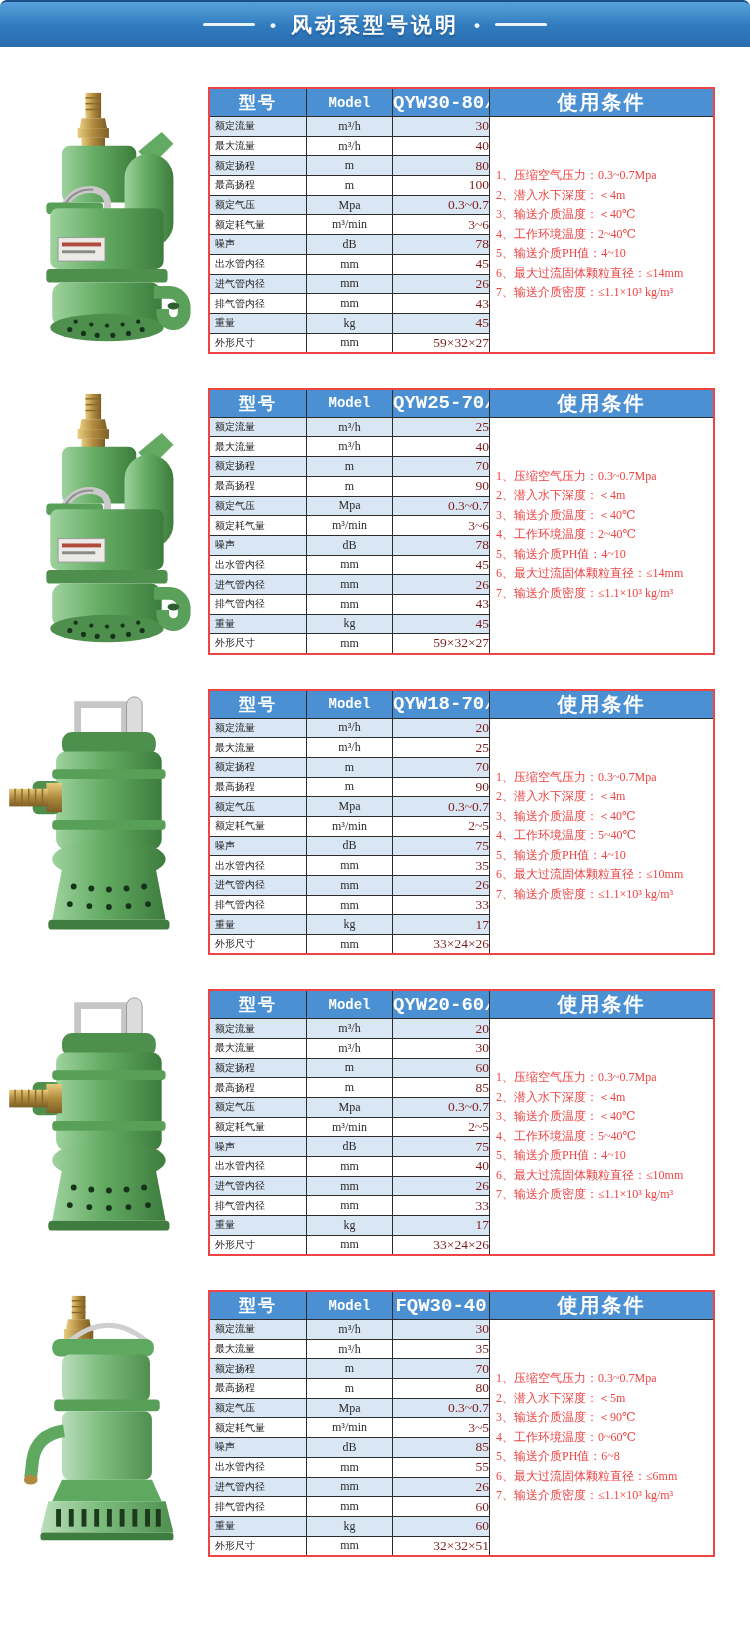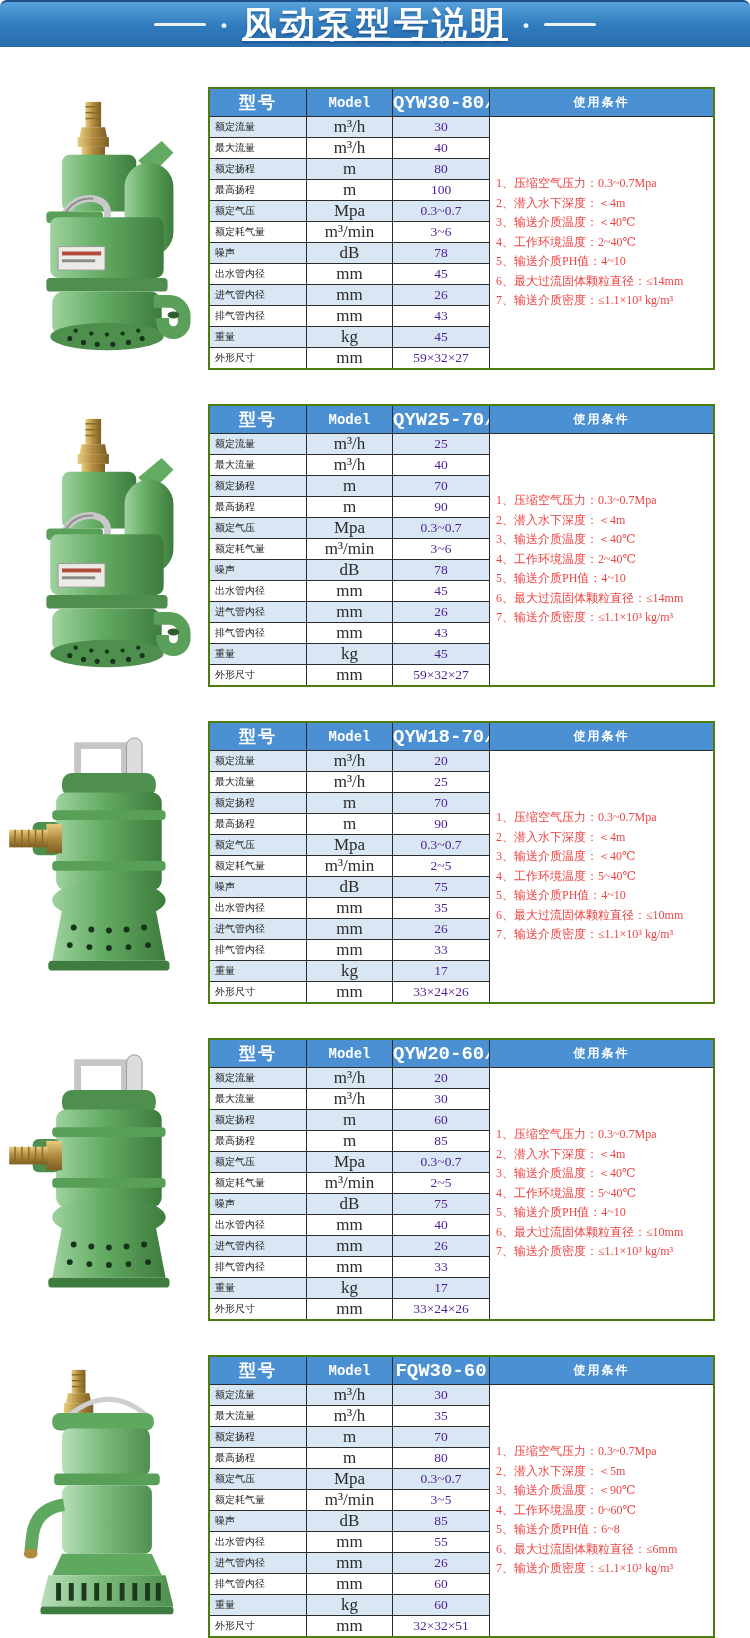--- a/index.html
+++ b/index.html
@@ -20,26 +20,25 @@
     align-items:center;
     justify-content:center;
     gap:13px;
     box-sizing:border-box;
   }
   .decor-line{width:52px;height:3px;background:#e8f3fd;border-radius:2px;}
   .banner .dot{color:#f2f8ff;font-size:30px;line-height:10px;font-weight:bold;}
   .banner .title{
     margin:0;
     color:#ffffff;
-    font-size:35px;
+    font-size:21px;
     font-weight:bold;
     letter-spacing:3px;
     font-family:"Liberation Sans","DejaVu Sans",sans-serif;
     text-shadow:0 2px 2px rgba(20,60,110,.45);
-    text-decoration:underline;
   }
   
   #sections{padding:40px 0 70px 4px;}
   .section{
     display:flex;
     align-items:center;
     gap:2px;
     margin-bottom:34px;
   }
   .section:last-child{margin-bottom:0;}
@@ -50,46 +49,46 @@
     align-items:center;
     justify-content:center;
   }
   .pump-fig svg{display:block;}
   
   .spec-table{
     flex:0 0 507px;
     border-collapse:collapse;
     table-layout:fixed;
     width:507px;
-    border:2px solid #4d7c0f;
+    border:2px solid #ef4444;
     font-family:"Liberation Serif","DejaVu Serif",serif;
     padding-left:41px;
   }
   .spec-table th,.spec-table td{
     border:1px solid #2c2c2c;
     padding:0;
     overflow:hidden;
     white-space:nowrap;
   }
   .spec-table thead th{
     background:#4a90d2;
     color:#ffffff;
     height:27px;
     font-weight:bold;
   }
   th.c-label{width:96px;font-size:17px;letter-spacing:2px;}
   th.c-unit{width:85px;font-size:14px;font-family:"Liberation Mono","DejaVu Sans Mono",monospace;}
   th.c-value{width:96px;font-size:19px;font-family:"Liberation Mono","DejaVu Sans Mono",monospace;}
-  th.c-cond{font-size:12px;letter-spacing:2px;}
+  th.c-cond{font-size:20px;letter-spacing:2px;}
   .spec-table tbody tr{height:19.7px;}
   .spec-table tbody tr:nth-child(odd) td{background:#d9e6f3;}
   .spec-table tbody tr:nth-child(even) td{background:#ffffff;}
   td.c-label{font-size:10px;text-align:left;padding-left:5px;color:#1c1c1c;}
-  td.c-unit{font-size:17px;text-align:center;color:#2a2a2a;}
-  td.c-value{font-size:13.5px;text-align:center;color:#4c1d95;}
+  td.c-unit{font-size:12px;text-align:center;color:#2a2a2a;}
+  td.c-value{font-size:13.5px;text-align:right;color:#7f1d1d;}
   .spec-table td.c-cond{
     background:#ffffff !important;
     vertical-align:middle;
     white-space:normal;
   }
   .cond-wrap{padding:2px 2px 2px 6px;}
   .cond-line{
     font-size:12px;
     line-height:19.5px;
     color:#ef4444;
@@ -696,21 +695,21 @@
       <rect x="152" y="222" width="5" height="18"></rect>
     </g>
     <rect x="34" y="246" width="136" height="8" rx="3" fill="#3f7c3f"></rect>
   </svg>
 </figure>
     <table class="spec-table">
       <thead>
         <tr>
           <th class="c-label">型号</th>
           <th class="c-unit">Model</th>
-          <th class="c-value">FQW30-60</th>
+          <th class="c-value">FQW30-40</th>
           <th class="c-cond">使用条件</th>
         </tr>
       </thead>
       <tbody>
           <tr>
             <td class="c-label">额定流量</td>
             <td class="c-unit">m³/h</td>
             <td class="c-value">30</td>
             <td class="c-cond" rowspan="12">
               <div class="cond-wrap">

